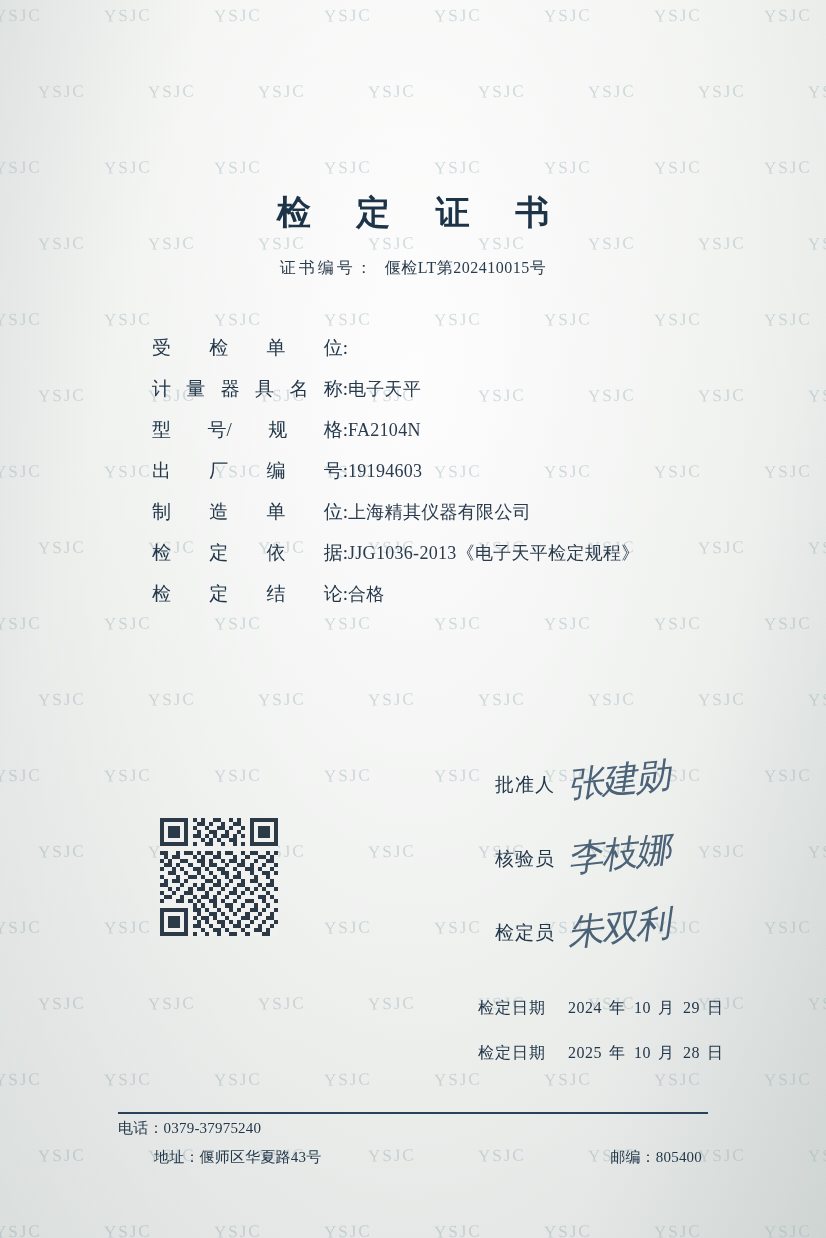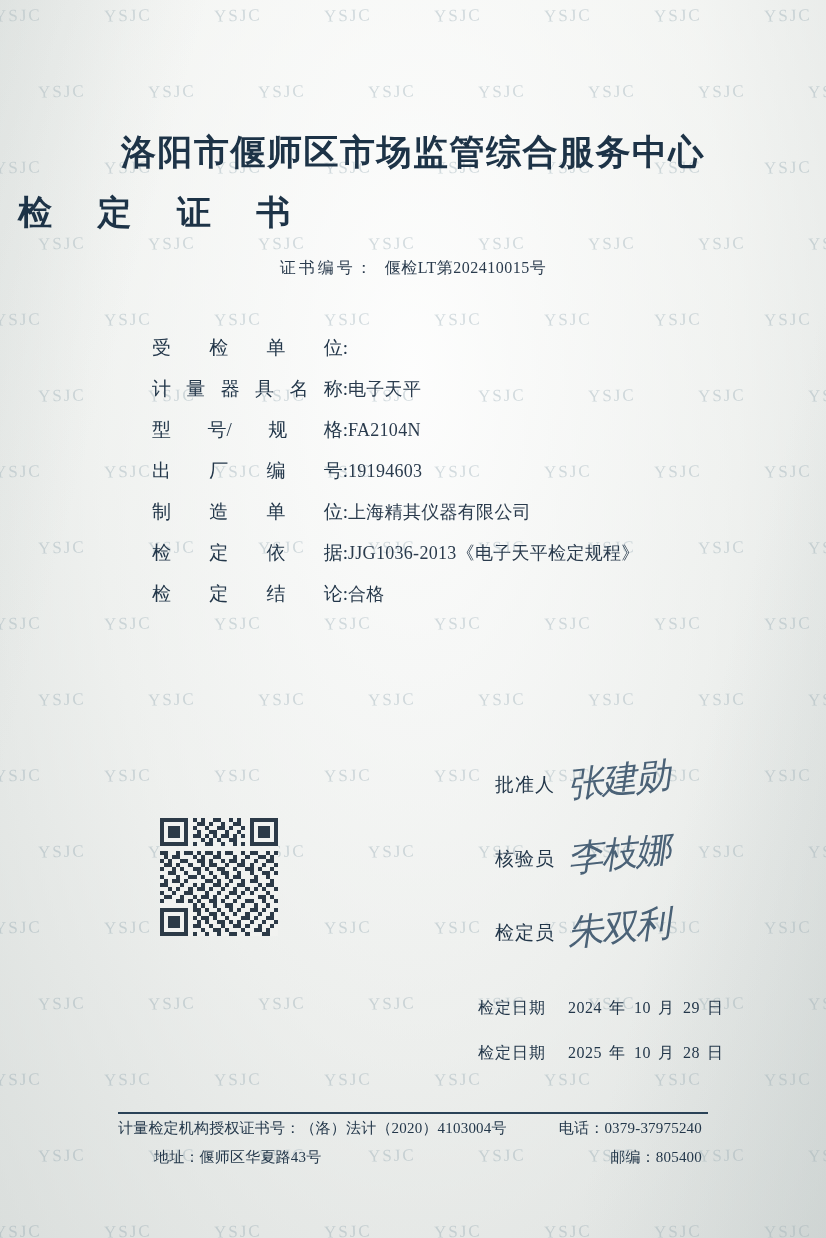--- a/index.html
+++ b/index.html
@@ -67,20 +67,21 @@
     font-weight: bold;
     font-size: 35px;
     letter-spacing: 1.5px;
     color: #1d3347;
   }
   .title-sub {
     position: absolute;
     top: 190px;
     left: 0;
     right: 0;
+    text-align: center;
     font-family: "Liberation Sans", "DejaVu Sans", sans-serif;
     font-weight: bold;
     font-size: 34px;
     letter-spacing: 18px;
     text-indent: 18px;
     color: #1d3347;
   }
 
   .cert-no-row {
     position: absolute;
@@ -358,21 +359,20 @@
       <div class="wm" style="left: 324px; top: 1222px;">YSJC</div>
       <div class="wm" style="left: 434px; top: 1222px;">YSJC</div>
       <div class="wm" style="left: 544px; top: 1222px;">YSJC</div>
       <div class="wm" style="left: 654px; top: 1222px;">YSJC</div>
       <div class="wm" style="left: 764px; top: 1222px;">YSJC</div>
     </div>
   <div class="paper-shade"></div>
 
   <div class="content">
 
-    <div class="title-main">洛阳市偃师区市场监管综合服务中心</div>
     <div class="title-sub">检 定 证 书</div>
 
     <div class="cert-no-row">
       <span class="cert-no-label">证书编号：</span><span class="cert-no-value">偃检LT第202410015号</span>
     </div>
 
     <div class="fields" id="fields-container">
         <div class="field-row">
           <div class="field-label">
             <span>受</span>
@@ -697,21 +697,20 @@
           <span class="date-m">10</span>
           <span class="date-unit">月</span>
           <span class="date-d">28</span>
           <span class="date-unit">日</span>
         </div>
       </div>
 
     <div class="footer-rule"></div>
     <div class="footer">
       <div class="footer-row first">
-        <span class="footer-left">计量检定机构授权证书号：（洛）法计（2020）4103004号</span>
         <span class="footer-right">电话：0379-37975240</span>
       </div>
       <div class="footer-row second">
         <span class="footer-left">地址：偃师区华夏路43号</span>
         <span class="footer-right">邮编：805400</span>
       </div>
     </div>
 
   </div>
 </div>

